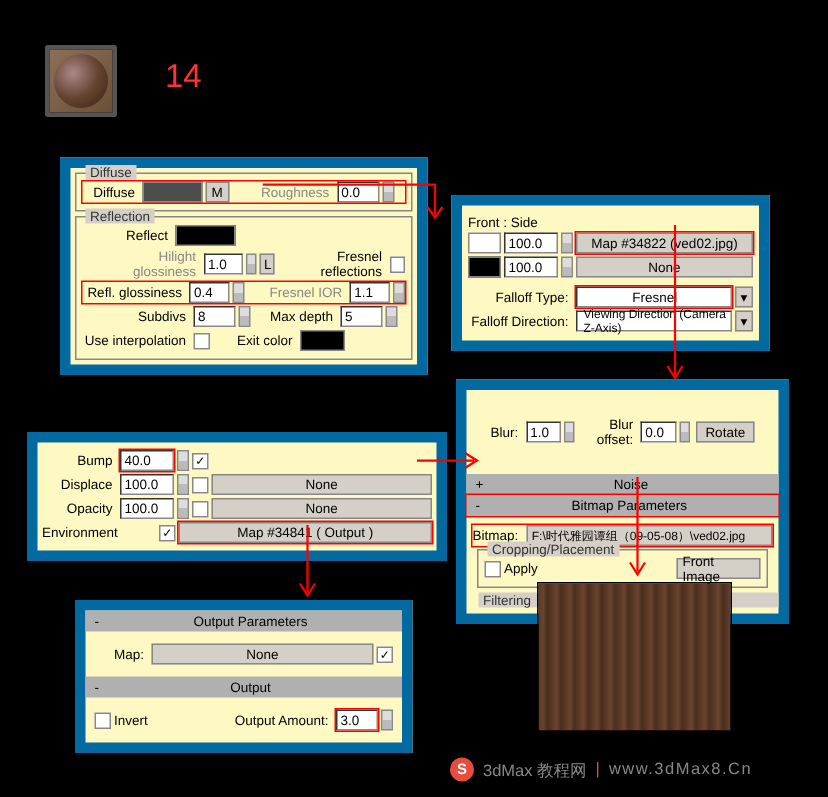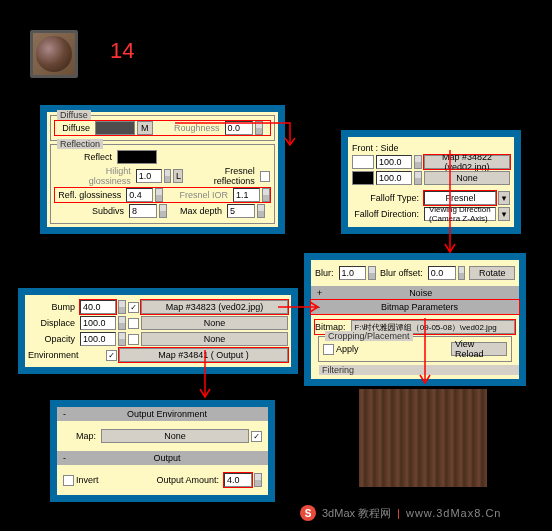--- a/index.html
+++ b/index.html
@@ -69,24 +69,30 @@
         <span class="spinctrl"></span>
     </div>
     <div class="row">
       <span class="lbl" style="width:72px">Subdivs</span>
       <span class="spin sunken">8</span>
         <span class="spinctrl"></span>
       <span class="lbl" style="width:56px">Max depth</span>
       <span class="spin sunken">5</span>
         <span class="spinctrl"></span>
     </div>
-  </div>
-</div>
-
-<div class="panel" style="top:130px; left:301px; width:180px;margin-left:40px;">
+    <div class="row">
+      <span class="lbl" style="width:72px">Use interpolation</span>
+      <span class="chk"></span>
+      <span class="lbl" style="width:56px">Exit color</span>
+      <span class="swatch" style="background:#000;width:30px"></span>
+    </div>
+  </div>
+</div>
+
+<div class="panel" style="top:130px; left:301px; width:212px;">
   <div style="padding:4px">
     <div class="row">
         <span class="lbl">Front : Side</span>
       </div>
     <div class="row">
       <span class="swatch" style="background:#fff;width:22px"></span>
       <span class="spin w sunken">100.0</span>
         <span class="spinctrl"></span>
       <span class="btn wide-btn highlight">Map #34822 (ved02.jpg)</span>
     </div>
@@ -103,21 +109,21 @@
     </div>
     <div class="row">
       <span class="lbl" style="width:70px">Falloff Direction:</span>
       <span class="btn wide-btn sunken" style="background:#fff;text-align:left;padding-left:4px;font-size:8px">Viewing Direction (Camera Z-Axis)</span>
       <span class="btn" style="width:12px">▾</span>
     </div>
   </div>
 </div>
 
 <div class="panel" style="top:253px; left:304px; width:222px;">
-  <div style="padding:4px">
+  <div style="padding:16px">
     <div class="row">
       <span class="lbl">Blur:</span>
       <span class="spin sunken">1.0</span>
         <span class="spinctrl"></span>
       <span class="lbl" style="width:48px">Blur offset:</span>
       <span class="spin sunken">0.0</span>
         <span class="spinctrl"></span>
       <span style="flex:1"></span>
       <span class="btn" style="width:46px;justify-content:center">Rotate</span>
     </div>
@@ -134,35 +140,34 @@
     <div class="row highlight">
       <span class="lbl">Bitmap:</span>
       <span class="btn wide-btn" style="justify-content:flex-start;padding-left:3px;font-size:8px">F:\时代雅园谭组（09-05-08）\ved02.jpg</span>
     </div>
     <div class="section" style="margin-top:2px">
       <span class="section-title">Cropping/Placement</span>
       <div class="row">
         <span class="chk"></span>
         <span class="lbl">Apply</span>
         <span style="flex:1"></span>
-        <span class="btn" style="width:56px;justify-content:center">View Reload</span>
+        <span class="btn" style="width:56px;justify-content:center">Front Image</span>
       </div>
     </div>
     <div class="section-title" style="position:relative;top:0;left:4px;margin-top:2px">Filtering</div>
   </div>
 </div>
 
 <div class="panel" style="top:288px; left:18px; width:280px;">
   <div style="padding:3px">
     <div class="row">
       <span class="lbl" style="width:50px">Bump</span>
       <span class="spin w sunken highlight">40.0</span>
         <span class="spinctrl"></span>
       <span class="chk">✓</span>
-      <span class="btn wide-btn highlight">Map #34823 (ved02.jpg)</span>
     </div>
     <div class="row">
       <span class="lbl" style="width:50px">Displace</span>
       <span class="spin w sunken">100.0</span>
         <span class="spinctrl"></span>
       <span class="chk"></span>
       <span class="btn wide-btn">None</span>
     </div>
     <div class="row">
       <span class="lbl" style="width:50px">Opacity</span>
@@ -176,40 +181,40 @@
       <span style="width:44px"></span>
       <span class="chk">✓</span>
       <span class="btn wide-btn highlight">Map #34841  ( Output )</span>
     </div>
   </div>
 </div>
 
 <div class="panel" style="top:400px; left:50px; width:225px;">
   <div class="header-bar">
       <span style="margin-right:6px">-</span>
-      <span style="flex:1;text-align:center">Output Environment</span>
+      <span style="flex:1;text-align:center">Output Parameters</span>
     </div>
   <div style="padding:6px">
     <div class="row">
       <span class="lbl" style="width:36px">Map:</span>
       <span class="btn wide-btn">None</span>
       <span class="chk">✓</span>
     </div>
   </div>
   <div class="header-bar">
       <span style="margin-right:6px">-</span>
       <span style="flex:1;text-align:center">Output</span>
     </div>
   <div style="padding:6px">
     <div class="row">
       <span class="chk"></span>
       <span class="lbl">Invert</span>
       <span style="flex:1"></span>
       <span class="lbl">Output Amount:</span>
-      <span class="spin sunken highlight">4.0</span>
+      <span class="spin sunken highlight">3.0</span>
         <span class="spinctrl"></span>
     </div>
   </div>
 </div>
 
 <div class="wood" style="top:388px; left:358px;"></div>
 
 <svg class="arrow" style="top:118px; left:175px;" width="130" height="30">
     <path d="M0 5 L115 5 L115 25 M110 20 L115 27 L120 20" stroke="#f00" fill="none" stroke-width="1.5"></path>
   </svg>

